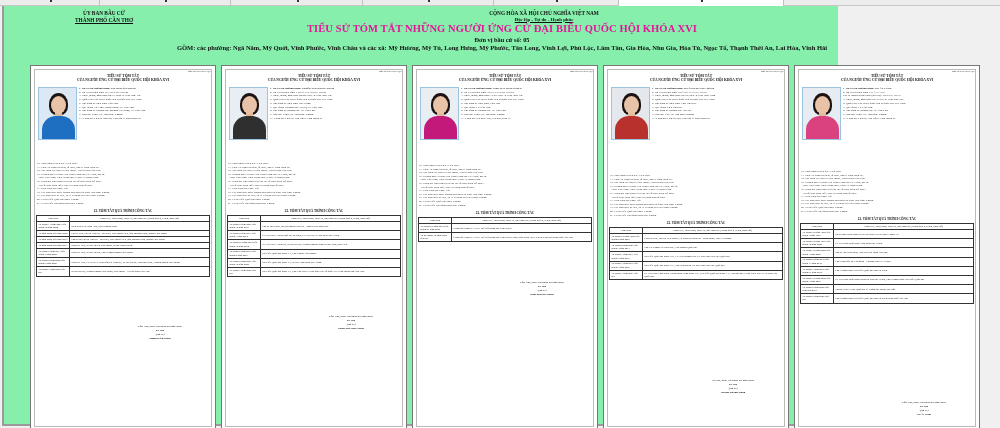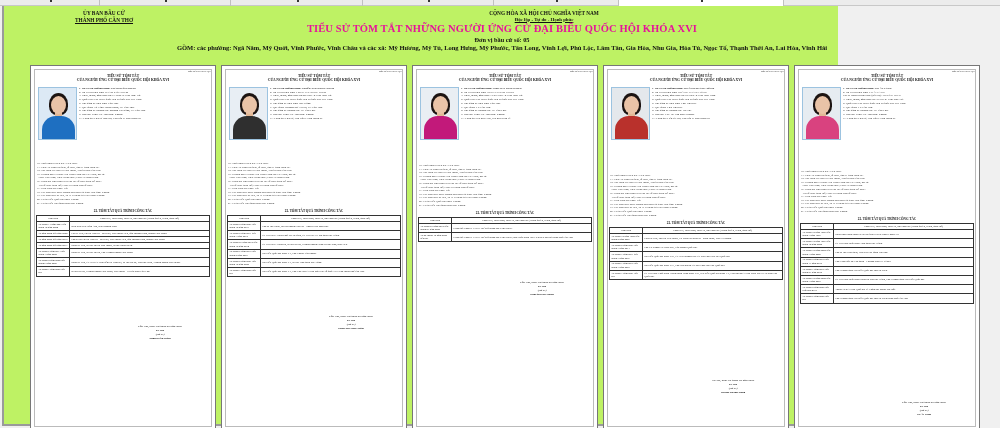--- a/index.html
+++ b/index.html
@@ -4,21 +4,21 @@
 <style>
   * { box-sizing: border-box; margin: 0; padding: 0; }
   html, body { width: 1000px; height: 428px; overflow: hidden; background: #f0f0f0; }
   body { font-family: "Liberation Serif", "DejaVu Serif", serif; color: #111; position: relative; }
 
   .tabbar { position: absolute; left: 0; top: 0; width: 1000px; height: 6px; background: #ececec; border-bottom: 1px solid #c8c8c8; }
   .tab { position: absolute; top: 0; height: 6px; border-right: 1px solid #c0c0c0; }
   .tab.active { background: #fff; }
   .tab .dot { position: absolute; top: 0; left: 50%; width: 2px; height: 2px; background: #333; }
 
-  .page { position: absolute; left: 2px; top: 6px; width: 836px; height: 420px; background: #bef264; border-left: 2px solid #9a9a9a; border-bottom: 2px solid #9a9a9a; }
+  .page { position: absolute; left: 2px; top: 6px; width: 836px; height: 420px; background: #86efac; border-left: 2px solid #9a9a9a; border-bottom: 2px solid #9a9a9a; }
 
   .hdr-left { position: absolute; left: 40px; top: 4px; width: 120px; text-align: center; font-size: 5.3px; font-weight: bold; line-height: 6.5px; }
   .hdr-left .u { text-decoration: underline; }
   .hdr-right { position: absolute; left: 430px; top: 4px; width: 220px; text-align: center; font-size: 5.3px; font-weight: bold; line-height: 6.5px; }
   .hdr-right .motto { text-decoration: underline; font-size: 4.8px; }
 
   .title { position: absolute; left: 0; top: 17px; width: 996px; text-align: center; color: #e6139a; font-weight: bold; font-size: 10.5px; letter-spacing: 0.1px; }
   .unit { position: absolute; left: 0; top: 30px; width: 996px; text-align: center; font-weight: bold; font-size: 6.3px; }
   .gom { position: absolute; left: 0; top: 38px; width: 996px; text-align: center; font-weight: bold; font-size: 6.5px; }
 

